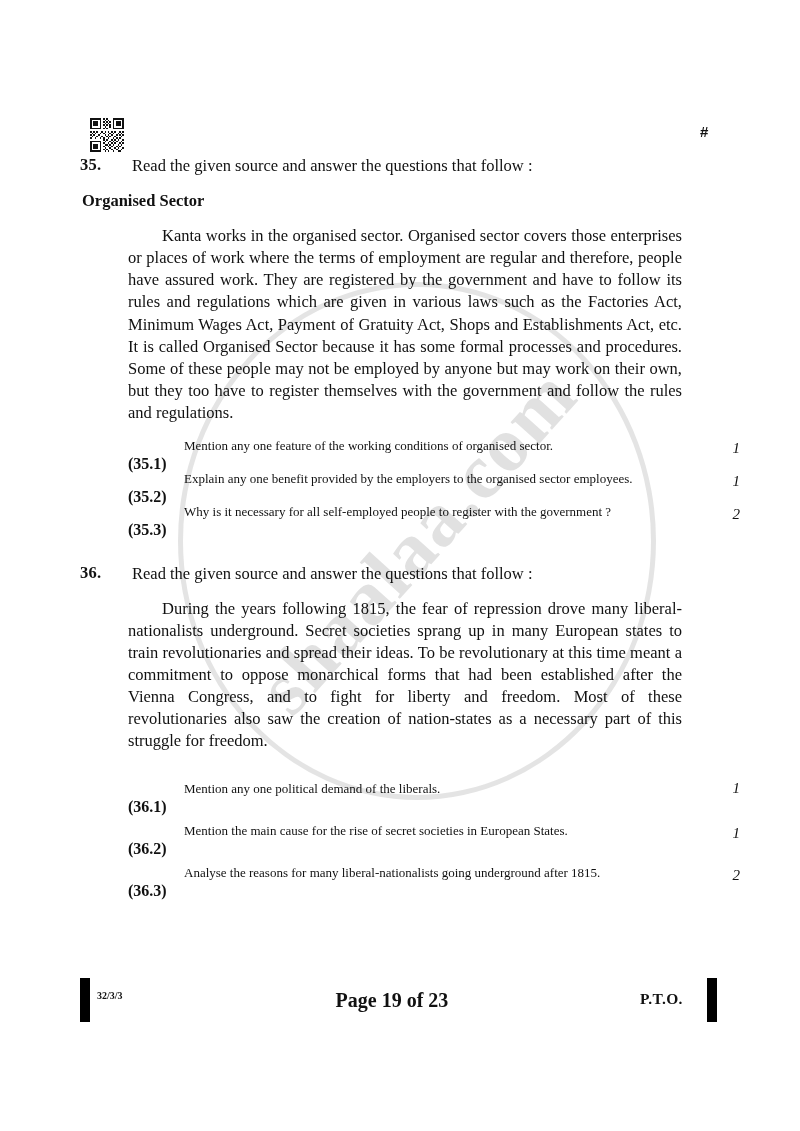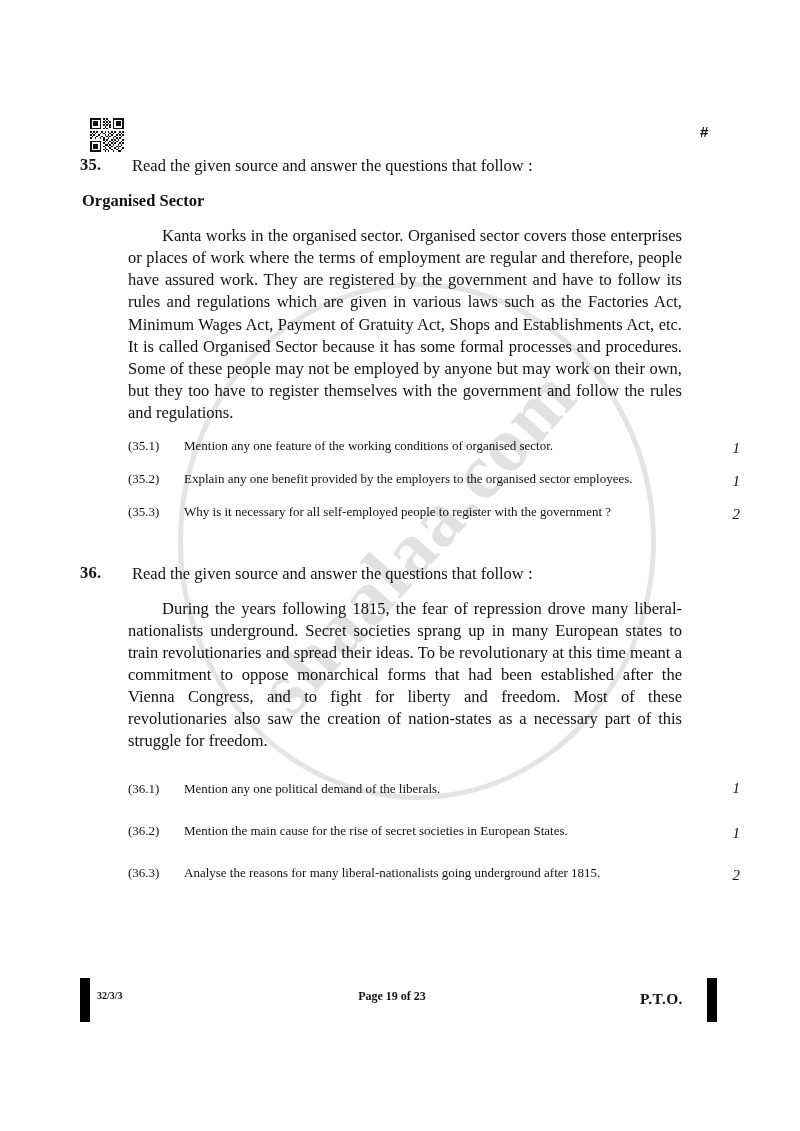--- a/index.html
+++ b/index.html
@@ -133,24 +133,25 @@
   .subq {
     position: relative;
     margin: 13px 0 0 0;
     padding-left: 128px;
     padding-right: 118px;
     min-height: 20px;
   }
   .subq-label {
     position: absolute;
     left: 128px;
-    top: 0;
+    top: 16px;
     width: 56px;
-    font-size: 13px;
+    font-size: 16px;
     line-height: 1.33;
+    font-weight: bold;
   }
   .subq-text {
     display: block;
     margin-left: 56px;
     font-size: 13px;
     line-height: 1.33;
     text-align: justify;
   }
   .subq-text.nofill { text-align: left; }
   .marks {
@@ -187,21 +188,21 @@
     top: 12px;
     font-size: 10px;
     font-weight: 700;
   }
   .footer-page {
     position: absolute;
     left: 0;
     right: 16px;
     top: 11px;
     text-align: center;
-    font-size: 12px;
+    font-size: 20px;
     font-weight: 700;
   }
   .footer-pto {
     position: absolute;
     left: 640px;
     top: 12px;
     width: 60px;
     text-align: left;
     font-size: 15.5px;
     font-weight: 700;

